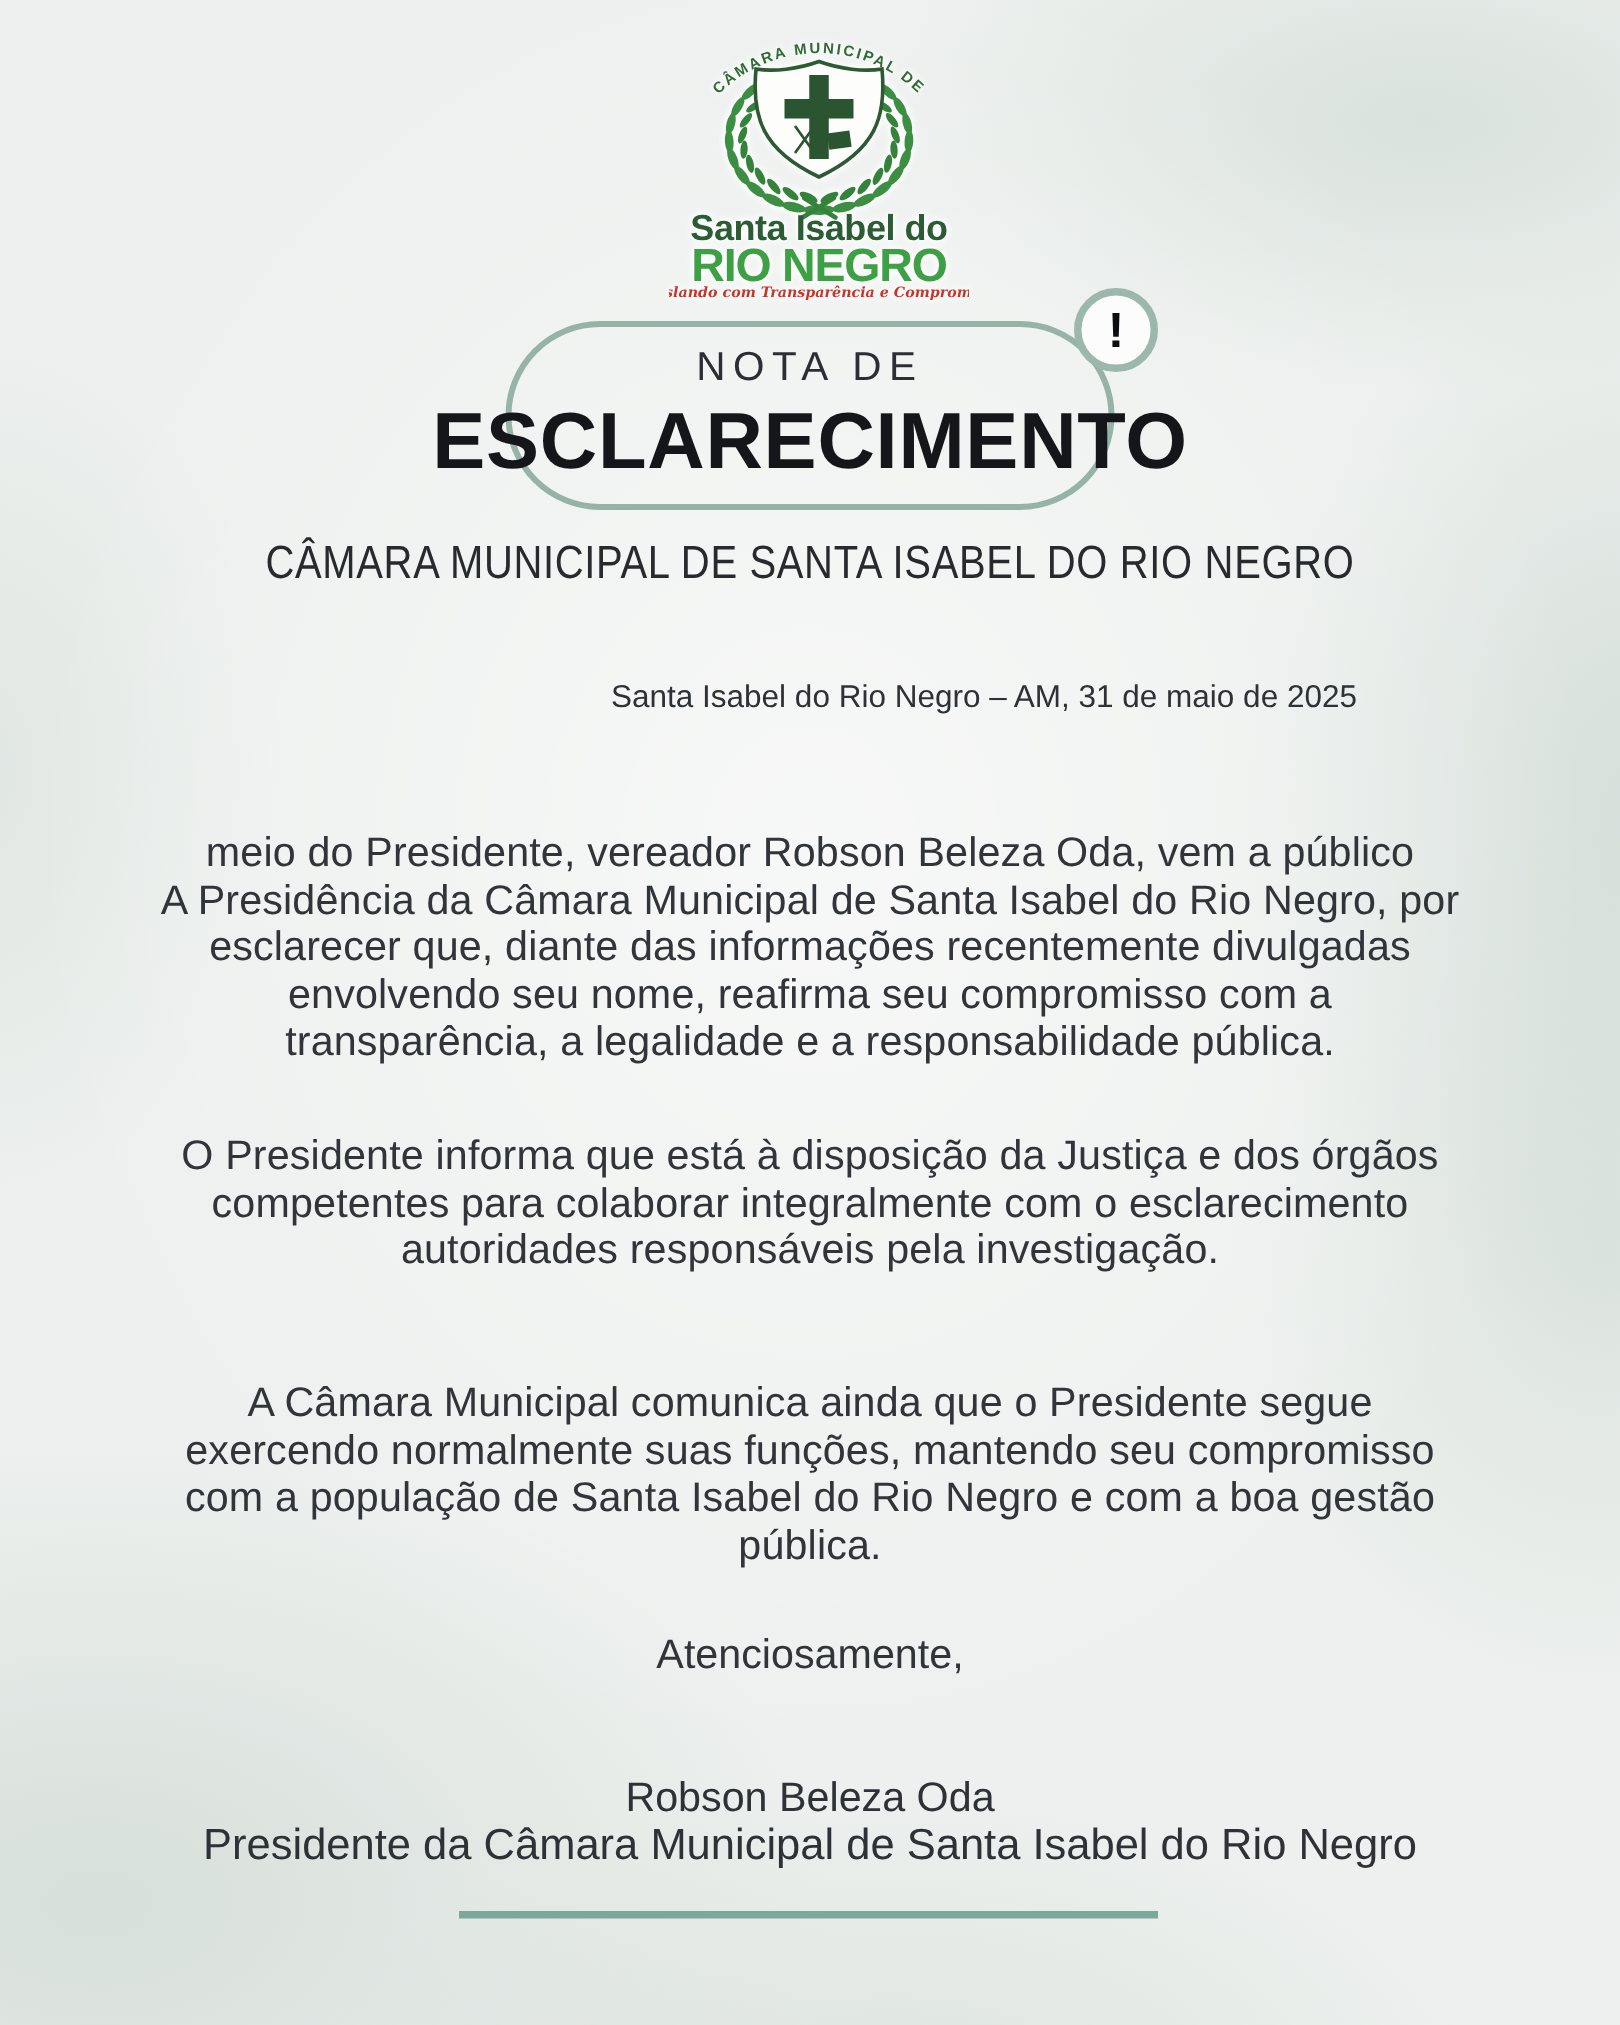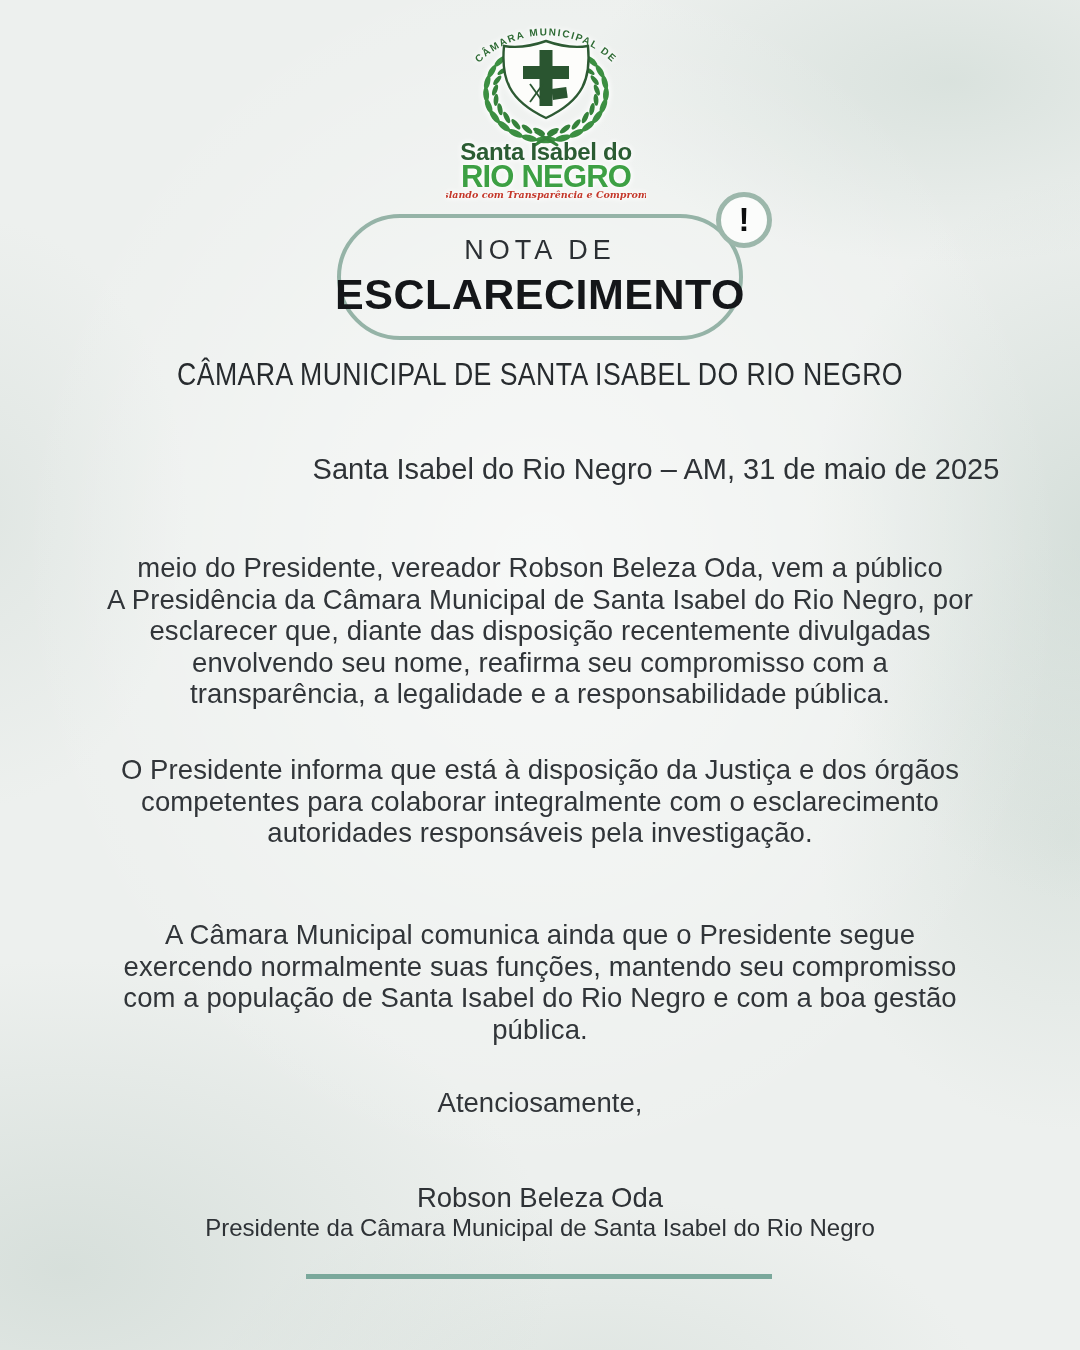--- a/index.html
+++ b/index.html
@@ -21,32 +21,32 @@
   .logo{left:446px;top:28px;width:200px;height:172px;}
   .logo svg{filter:drop-shadow(0 0 2px rgba(255,255,255,0.95)) drop-shadow(0 0 3px rgba(255,255,255,0.8));}
   .arc-text{font-family:"Liberation Sans",sans-serif;font-size:10px;font-weight:bold;fill:#2f6b35;letter-spacing:1.6px;}
   .wm-top{font-family:"Liberation Sans",sans-serif;font-size:24px;font-weight:bold;fill:#2b5c33;letter-spacing:-0.3px;}
   .wm-bottom{font-family:"Liberation Sans",sans-serif;font-size:31px;font-weight:bold;fill:#3da044;letter-spacing:-0.8px;}
   .wm-tagline{font-family:"DejaVu Serif",serif;font-style:italic;font-size:9.5px;font-weight:bold;fill:#c4372a;}
   
   .banner{left:337px;top:214px;width:398px;height:118px;border:4px solid #95b3a7;border-radius:64px;
           display:flex;flex-direction:column;align-items:center;justify-content:center;}
   .banner-l1{font-size:27px;font-weight:400;letter-spacing:5px;color:#2b2f33;}
-  .banner-l2{font-size:43px;font-weight:700;letter-spacing:0.5px;color:#141619;margin-top:4px;}
+  .banner-l2{font-size:53px;font-weight:700;letter-spacing:0.5px;color:#141619;margin-top:4px;}
   .badge{left:716px;top:192px;width:46px;height:46px;border:5px solid #9cb7ab;border-radius:50%;
          background:#fbfcfb;text-align:center;line-height:46px;font-size:33px;font-weight:900;color:#0c0d0e;}
   
   .org-title{left:0;right:0;top:357px;text-align:center;font-size:31px;color:#272b2e;letter-spacing:0.5px;
              transform:scaleX(0.86);transform-origin:50% 50%;}
-  .dateline{left:232px;right:0;top:453px;text-align:center;font-size:29px;color:#2e3236;}
+  .dateline{left:232px;right:0;top:453px;text-align:center;font-size:21px;color:#2e3236;}
   .para{left:50px;right:50px;text-align:center;font-size:27.5px;line-height:31.5px;color:#313539;letter-spacing:0.1px;}
   .p1{top:552px;} .p2{top:754px;} .p3{top:919px;}
   .closing{left:0;right:0;top:1087px;text-align:center;font-size:27.5px;color:#313539;}
   .sig-name{left:0;right:0;top:1182px;text-align:center;font-size:27.5px;color:#2e3236;}
-  .sig-title{left:0;right:0;top:1214px;text-align:center;font-size:24px;color:#2e3236;}
+  .sig-title{left:0;right:0;top:1214px;text-align:center;font-size:29px;color:#2e3236;}
   .rule{left:306px;top:1274px;width:466px;height:5px;background:#7aa89b;}
 </style>
 </head>
 <body>
 
 <div class="page">
 
   <div class="abs logo">
     <svg viewBox="0 0 200 172" width="200" height="172">
       <path id="arcp" d="M34,34 A95,95 0 0 1 166,34" fill="none"></path>
@@ -127,21 +127,21 @@
     <div class="banner-l2">ESCLARECIMENTO</div>
   </div>
   <div class="abs badge">!</div>
 
   <div class="abs org-title">CÂMARA MUNICIPAL DE SANTA ISABEL DO RIO NEGRO</div>
   <div class="abs dateline">Santa Isabel do Rio Negro – AM, 31 de maio de 2025</div>
 
   <div class="abs para p1">
     <div>meio do Presidente, vereador Robson Beleza Oda, vem a público</div>
     <div>A Presidência da Câmara Municipal de Santa Isabel do Rio Negro, por</div>
-    <div>esclarecer que, diante das disposição recentemente divulgadas</div>
+    <div>esclarecer que, diante das informações recentemente divulgadas</div>
     <div>envolvendo seu nome, reafirma seu compromisso com a</div>
     <div>transparência, a legalidade e a responsabilidade pública.</div>
   </div>
 
   <div class="abs para p2">
     <div>O Presidente informa que está à disposição da Justiça e dos órgãos</div>
     <div>competentes para colaborar integralmente com o esclarecimento</div>
     <div>autoridades responsáveis pela investigação.</div>
   </div>
 

